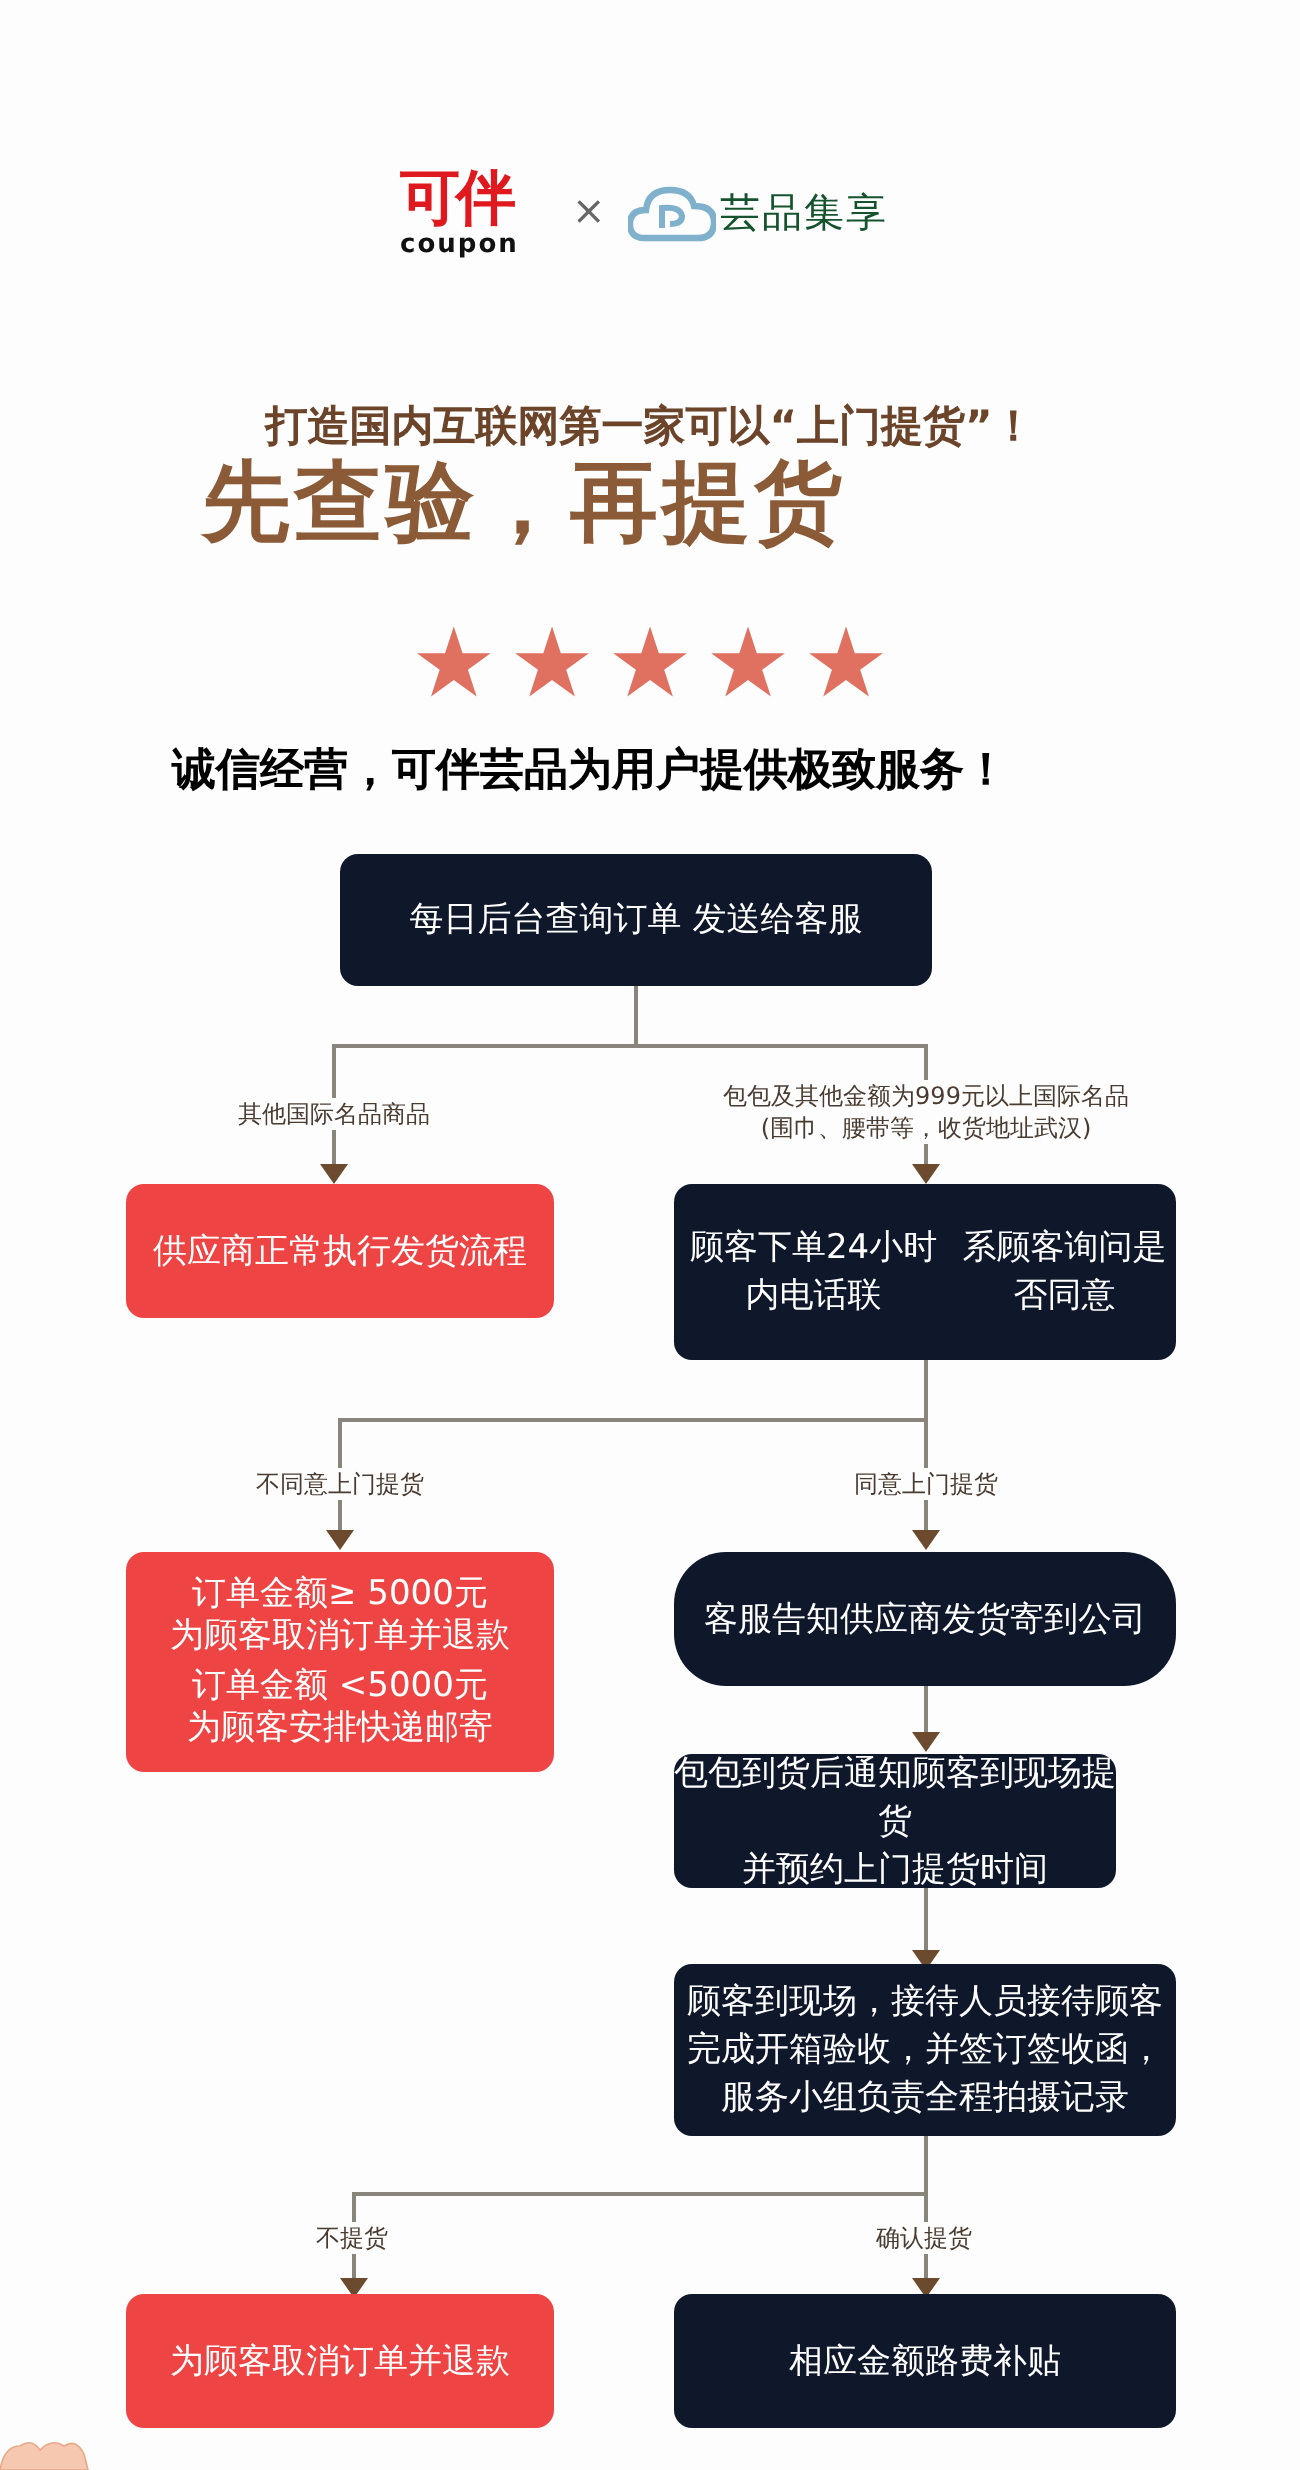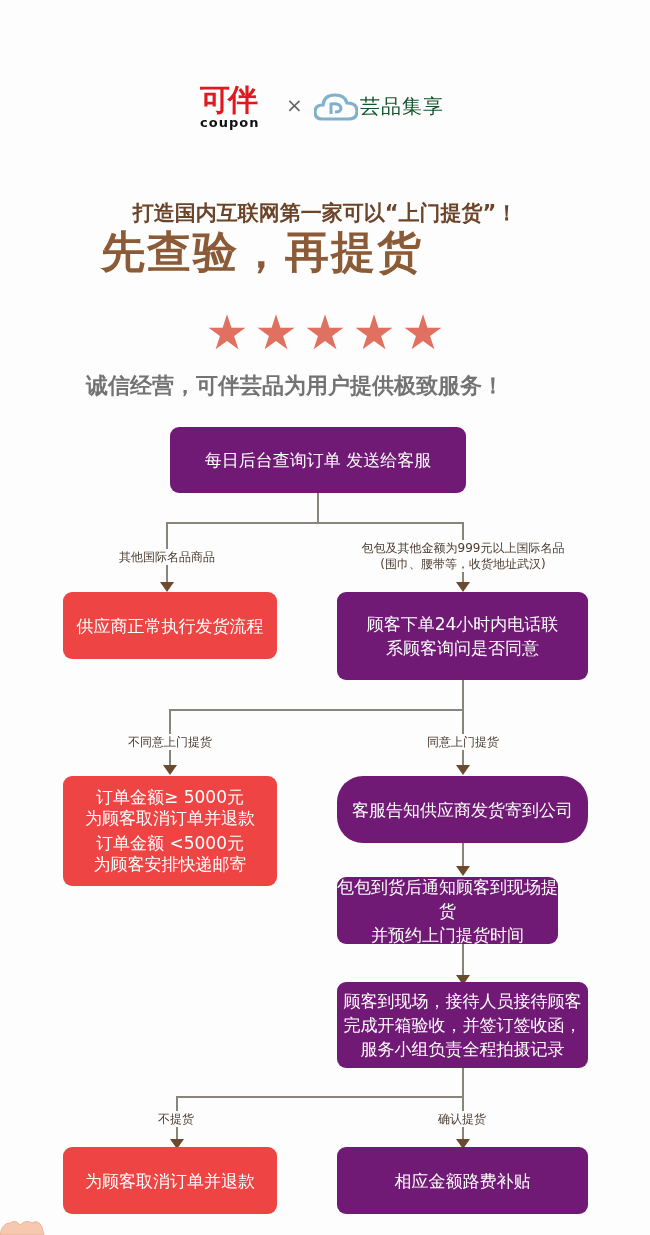--- a/index.html
+++ b/index.html
@@ -10,26 +10,26 @@
              font-family:"DejaVu Sans", sans-serif; line-height:32px; }
   .logo-coupon { left:200px; top:116px; font-size:13px; font-weight:bold; color:#111; letter-spacing:1px;
                  font-family:"DejaVu Sans", sans-serif; line-height:14px; }
   .logo-x { left:286px; top:93px; font-size:20px; color:#666; font-family:"DejaVu Sans", sans-serif; line-height:24px;}
   .cloud { left:314px; top:92px; width:44px; height:30px; }
   .brand2 { left:360px; top:90px; font-size:20px; color:#14532d; line-height:32px; letter-spacing:1px; }
   .slogan { left:0; width:650px; text-align:center; top:170px; font-size:21px; font-weight:bold; color:#6b4429; line-height:30px;margin-top:28px; }
   .headline { left:0; width:524px; text-align:center; top:214px; font-size:44px; font-weight:bold; color:#8b5a36; line-height:76px; letter-spacing:2px; }
   .stars { left:0; width:650px; text-align:center; top:304px; line-height:56px; }
   .star { display:inline-block; font-size:48px; color:#e07060; margin:0 3px; }
-  .tagline { left:0; width:590px; text-align:center; top:370px; font-size:22px; font-weight:bold; color:#737373; line-height:32px; }
+  .tagline { left:0; width:590px; text-align:center; top:370px; font-size:22px; font-weight:bold; color:#000000; line-height:32px; }
 
   
   .box { position:absolute; border-radius:9px; color:#fff; display:flex; align-items:center; justify-content:center;
          text-align:center; font-size:17px; line-height:24px; }
-  .box.dark { background:#701a75; }
+  .box.dark { background:#0f172a; }
   .box.light { background:#ef4444; }
   .line { position:absolute; background:#8a857a; }
   .arrow { position:absolute; width:0; height:0; border-left:7px solid transparent; border-right:7px solid transparent;
            border-top:10px solid #6b4a2e; }
   .label { position:absolute; font-size:12px; color:#4a3b30; text-align:center; line-height:16px; background:#fdfdfd; }
   .deco { left:0; top:1215px; width:80px; height:20px; }
 </style>
 </head>
 <body>
 
@@ -60,21 +60,21 @@
 <div class="label" style="left:345px;top:540px;width:236px;">
   <div>包包及其他金额为999元以上国际名品</div>
   <div>(围巾、腰带等，收货地址武汉)</div>
 </div>
 <div class="arrow" style="left:160px;top:582px;"></div>
 <div class="arrow" style="left:456px;top:582px;"></div>
 
 <div class="box light" style="left:63px;top:592px;width:214px;height:67px;">
   <span>供应商正常执行发货流程</span>
 </div>
-<div class="box dark" style="left:337px;top:592px;width:251px;height:88px;flex-direction:column;">
+<div class="box dark" style="left:337px;top:592px;width:251px;height:88px;flex-direction:row;">
   <div>顾客下单24小时内电话联</div>
   <div>系顾客询问是否同意</div>
 </div>
 
 <div class="line" style="left:462px;top:680px;width:1.5px;height:90px;"></div>
 <div class="line" style="left:169px;top:709px;width:294px;height:1.5px;"></div>
 <div class="line" style="left:169px;top:709px;width:1.5px;height:62px;"></div>
 <div class="label" style="left:110px;top:734px;width:120px;">不同意上门提货</div>
 <div class="label" style="left:408px;top:734px;width:110px;">同意上门提货</div>
 <div class="arrow" style="left:163px;top:765px;"></div>

